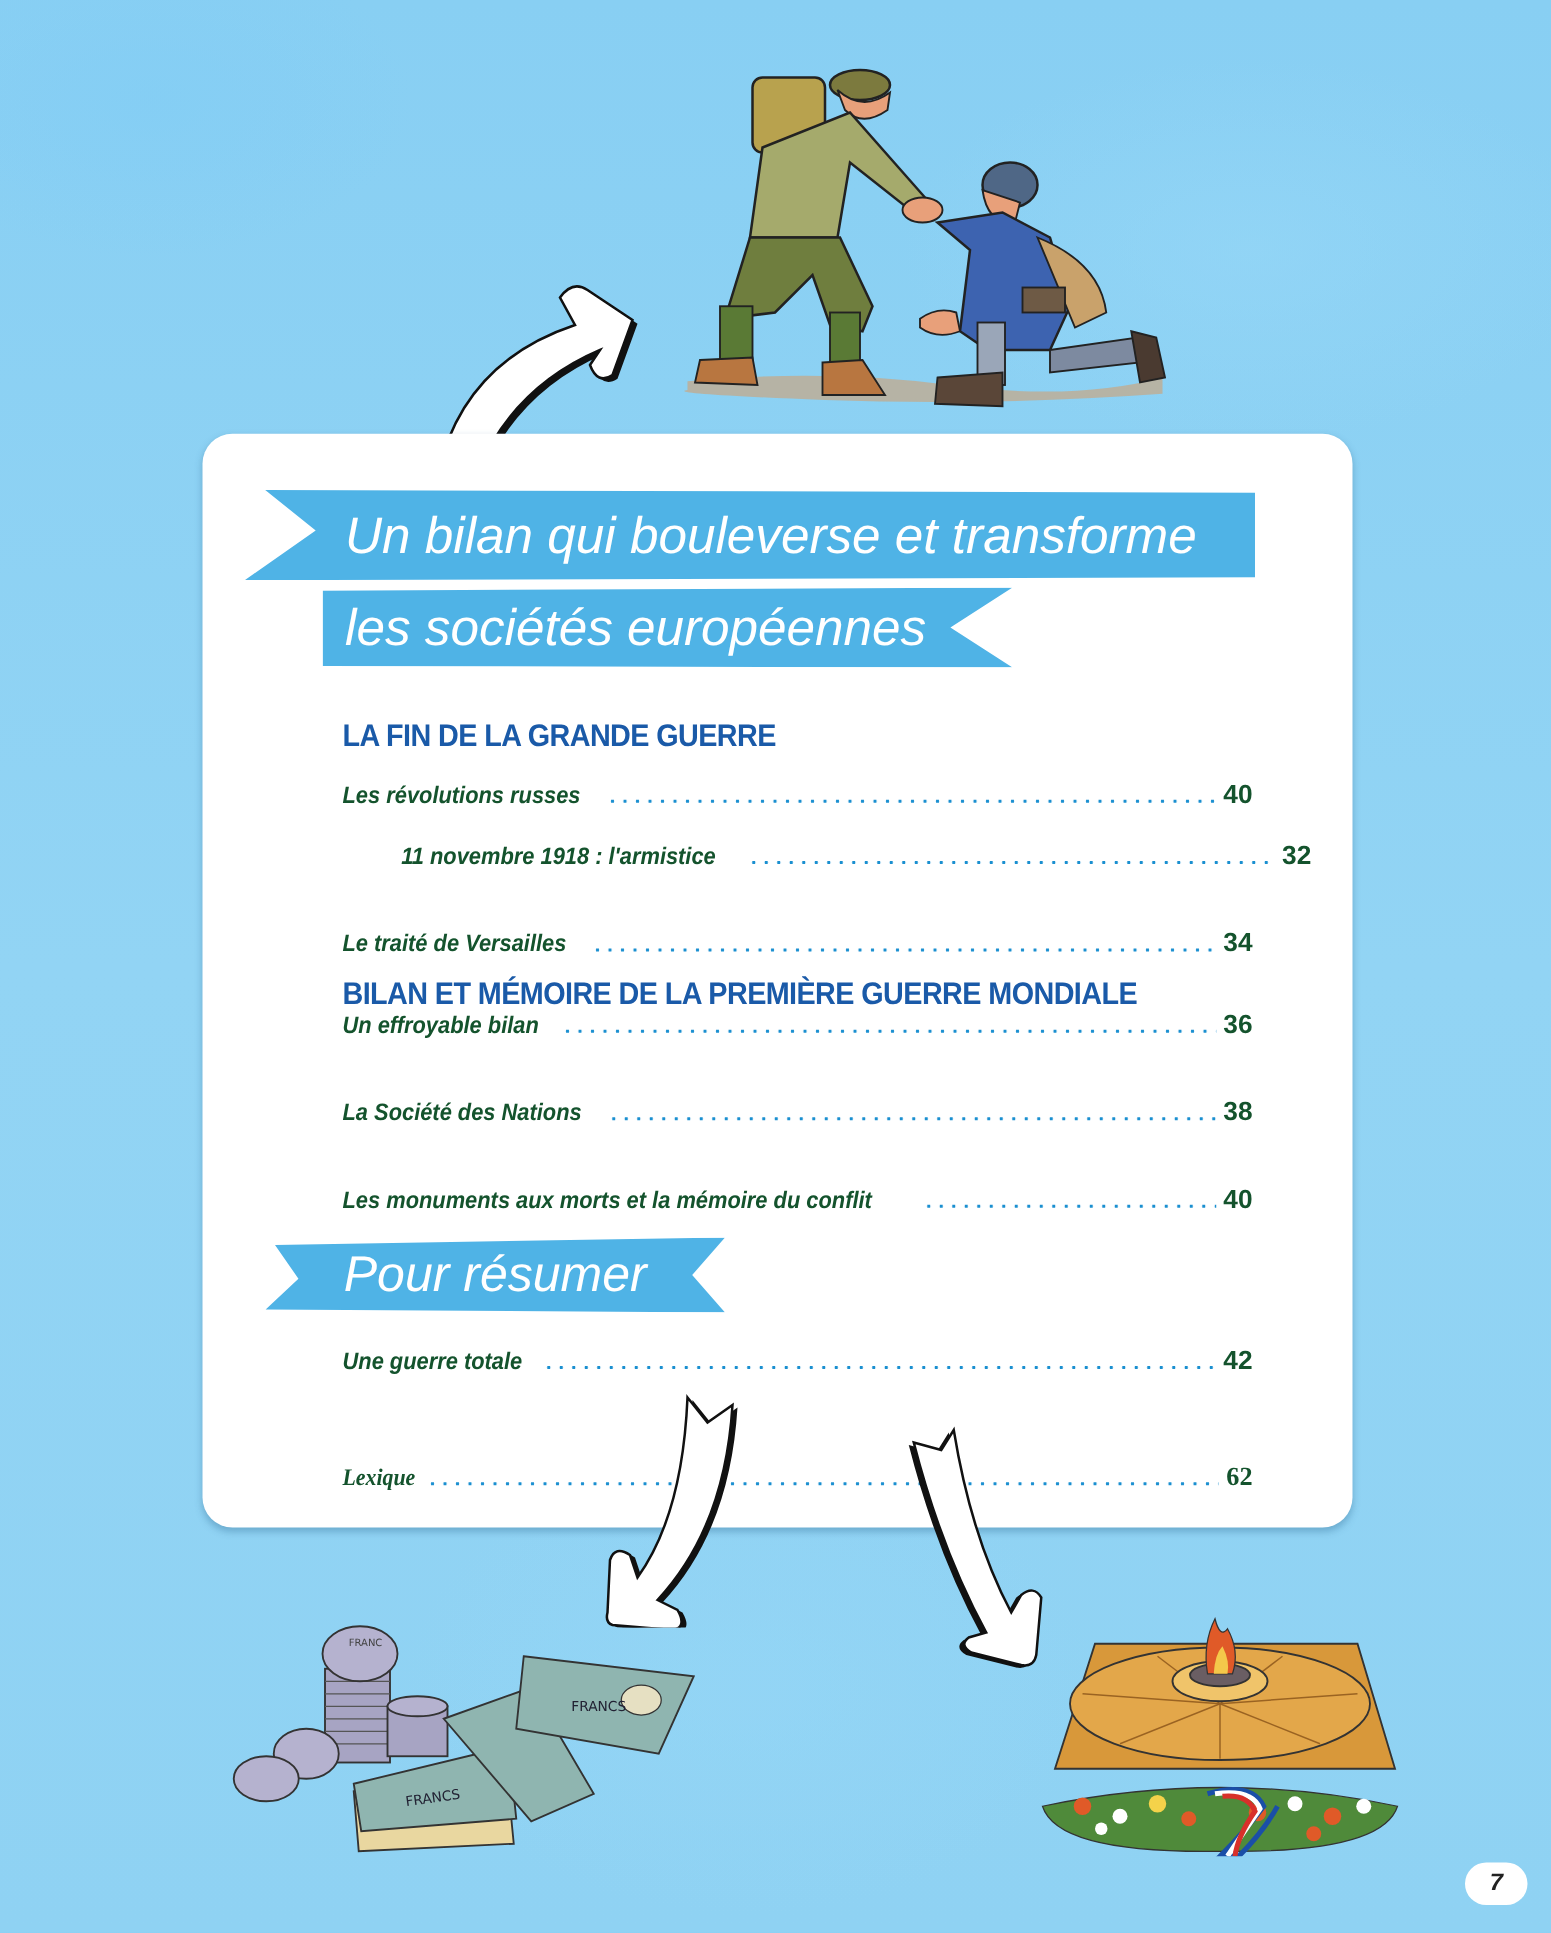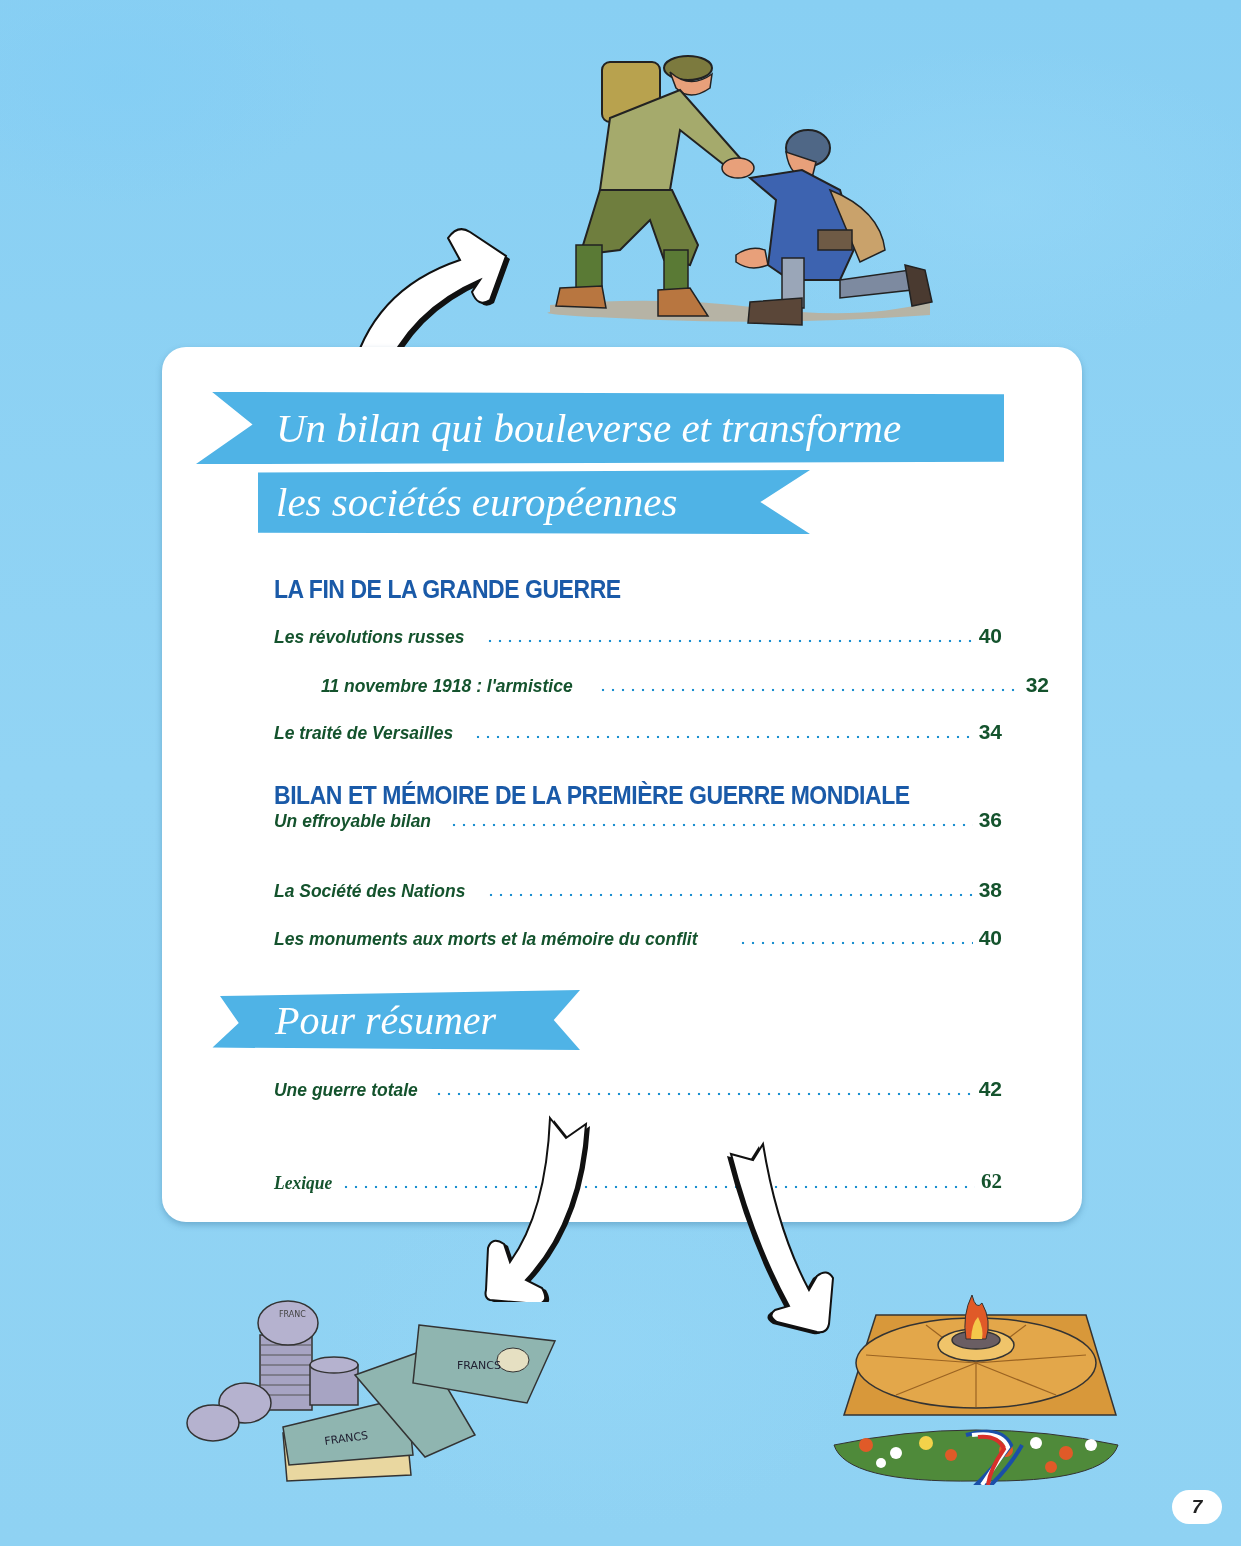--- a/index.html
+++ b/index.html
@@ -17,21 +17,21 @@
       linear-gradient(180deg, #88cff3 0%, #92d4f4 50%, #8fd2f3 100%);
   }
   .card {
     position: absolute; left: 162px; top: 347px; width: 920px; height: 875px;
     background: #ffffff; border-radius: 24px;
     box-shadow: 0 3px 6px rgba(40,100,140,0.35);
   }
   
   .banner {
     position: absolute; background: #4fb3e6; color: #fff;
-    font-family: Liberation Serif, serif; font-style: italic;
+    font-family: Liberation Sans, sans-serif; font-style: italic;
     display: flex; align-items: center;
   }
   .banner-1 {
     left: 196px; top: 392px; width: 808px; height: 72px;
     clip-path: polygon(0 100%, 7% 45%, 2% 0, 100% 3%, 100% 97%, 8% 100%);
     font-size: 41px; padding-left: 80px; box-sizing: border-box;
   }
   .banner-2 {
     left: 258px; top: 470px; width: 552px; height: 64px;
     clip-path: polygon(0 4%, 100% 0, 91% 50%, 100% 100%, 0 98%);
@@ -120,39 +120,39 @@
 <div class="toc-row" style="top:620px;">
   <span class="label">Les révolutions russes</span>
   <span class="dots"></span>
   <span class="page">40</span>
 </div>
 <div class="toc-row" style="top:669px;margin-left:47px;">
   <span class="label">11 novembre 1918 : l'armistice</span>
   <span class="dots"></span>
   <span class="page">32</span>
 </div>
-<div class="toc-row" style="top:716px;">
+<div class="toc-row" style="top:739px;">
   <span class="label">Le traité de Versailles</span>
   <span class="dots"></span>
   <span class="page">34</span>
 </div>
 
 <div class="section-heading" style="top:781px;">BILAN ET MÉMOIRE DE LA PREMIÈRE GUERRE MONDIALE</div>
 
 <div class="toc-row" style="top:804px;">
   <span class="label">Un effroyable bilan</span>
   <span class="dots"></span>
   <span class="page">36</span>
 </div>
 <div class="toc-row" style="top:874px;">
   <span class="label">La Société des Nations</span>
   <span class="dots"></span>
   <span class="page">38</span>
 </div>
-<div class="toc-row" style="top:922px;">
+<div class="toc-row" style="top:944px;">
   <span class="label">Les monuments aux morts et la mémoire du conflit</span>
   <span class="dots"></span>
   <span class="page">40</span>
 </div>
 
 <div class="banner banner-3">
   <span>Pour résumer</span>
 </div>
 
 <div class="toc-row" style="top:1073px;">

